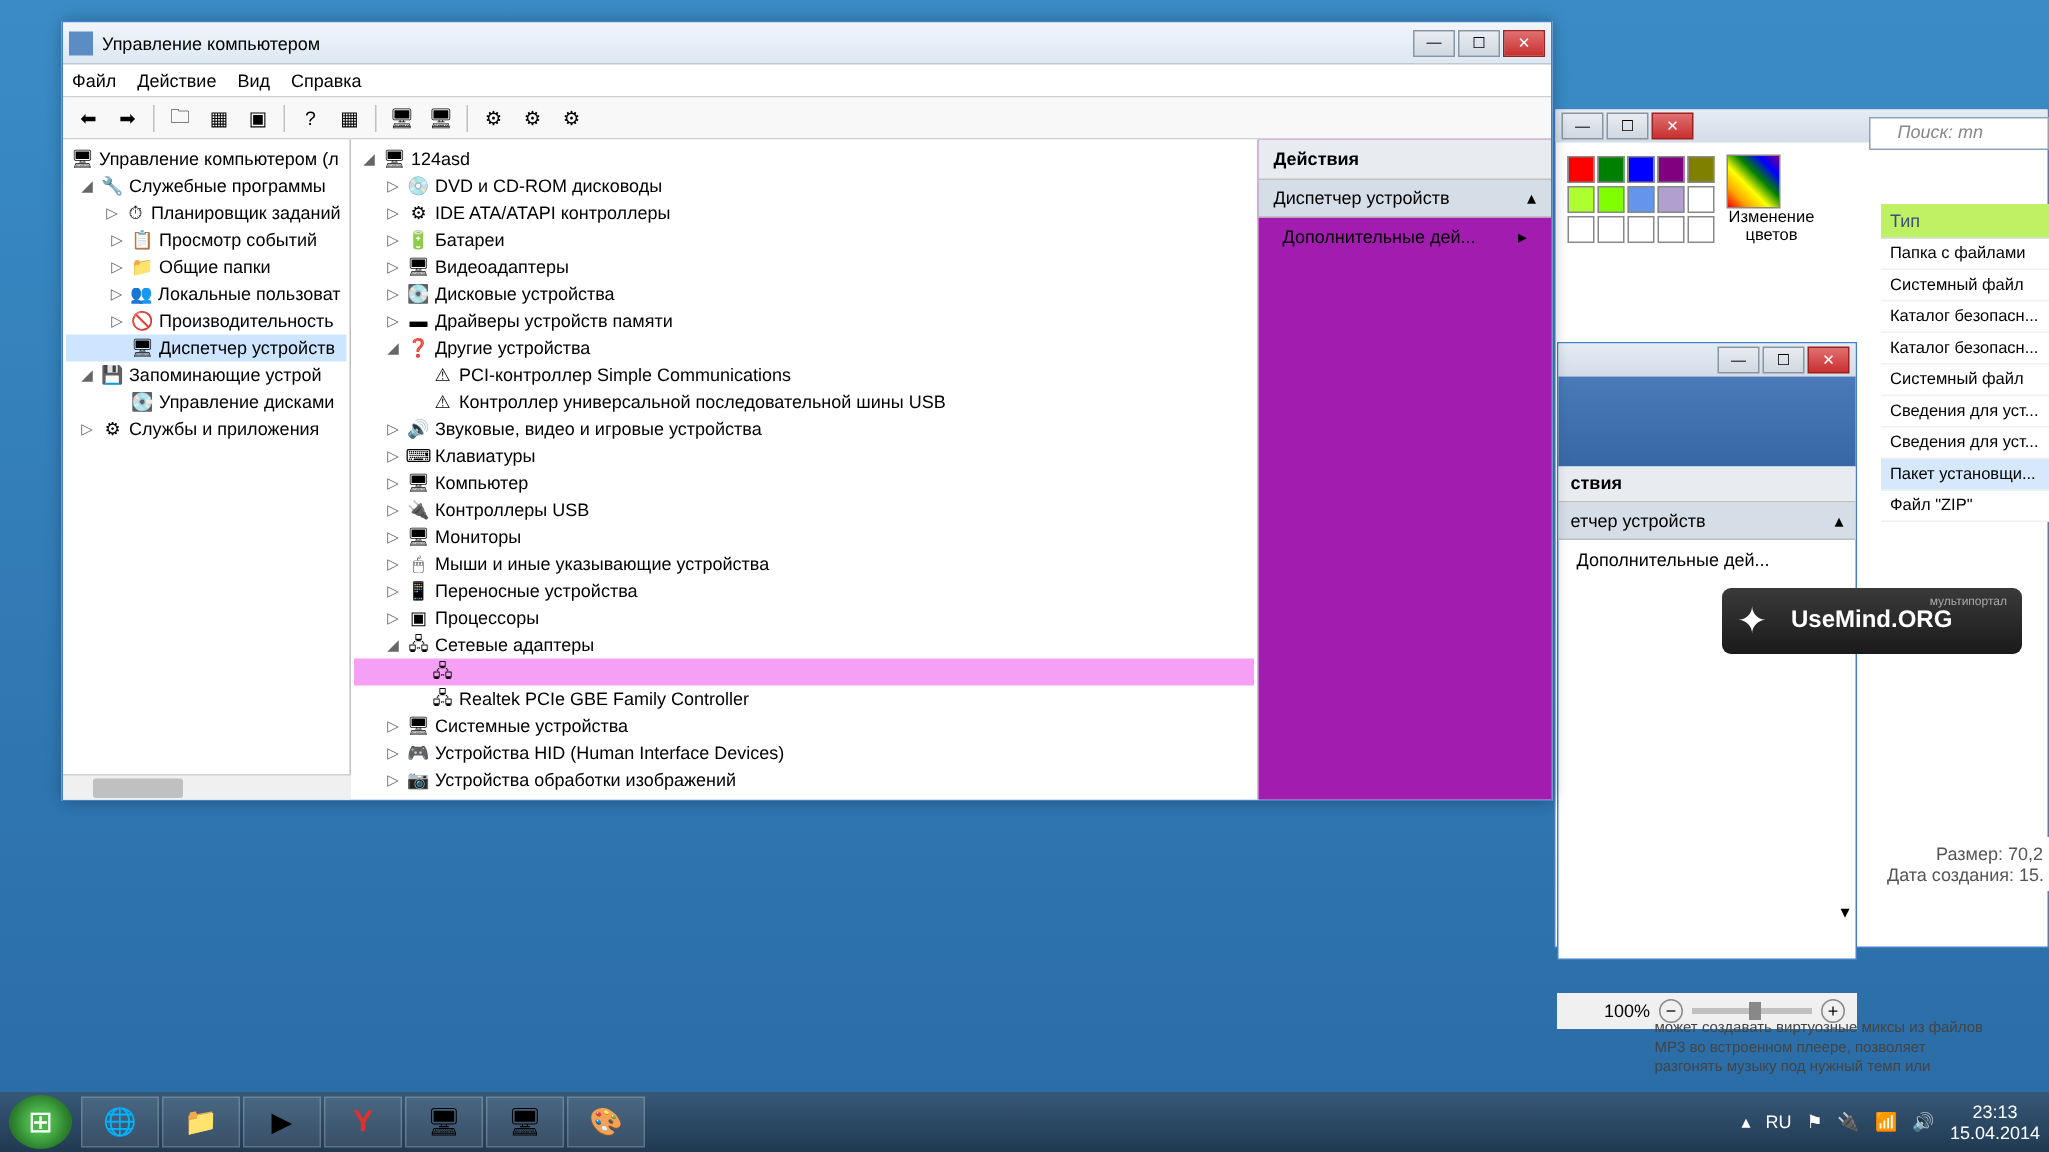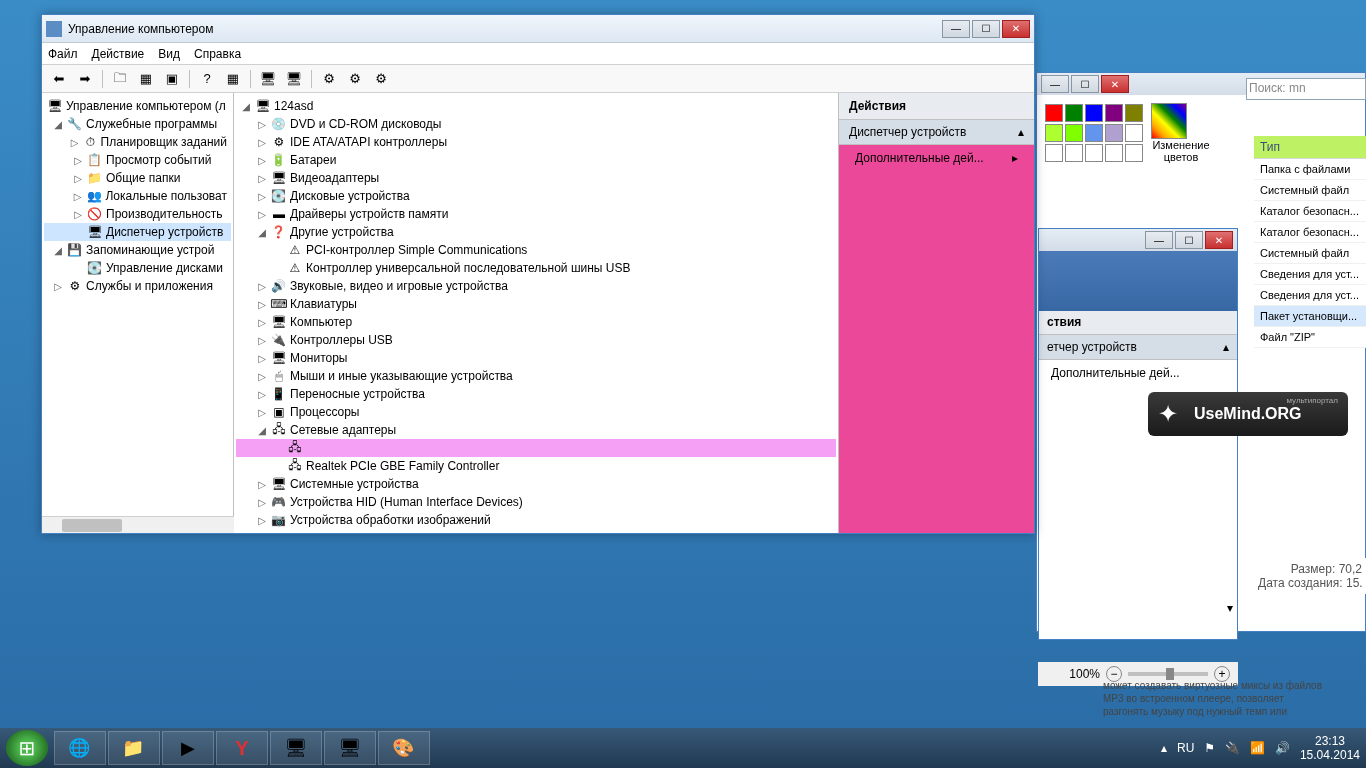--- a/index.html
+++ b/index.html
@@ -17,21 +17,21 @@
 .menubar { height: 22px; display: flex; align-items: center; padding: 0 6px; gap: 14px; border-bottom: 1px solid #d0d0d0; }
 .menubar span { cursor: pointer; }
 
 .toolbar { height: 28px; display: flex; align-items: center; padding: 0 6px; gap: 4px; border-bottom: 1px solid #d0d0d0; background: #f8f8f8; }
 .tool-btn { width: 22px; height: 22px; border: 1px solid transparent; display: flex; align-items: center; justify-content: center; cursor: pointer; font-size: 13px; }
 .tool-sep { width: 1px; height: 18px; background: #c0c0c0; margin: 0 2px; }
 
 .body3col { display: flex; height: calc(100% - 78px); }
 .left-pane { width: 192px; border-right: 1px solid #c0c0c0; overflow: hidden; background: #fff; }
 .mid-pane { flex: 1; border-right: 1px solid #c0c0c0; overflow: auto; background: #fff; }
-.right-pane { width: 195px; background: #ec4899; }
+.right-pane { width: 195px; background: #a21caf; }
 
 .tree { padding: 4px 2px; }
 .tree-row { display: flex; align-items: center; height: 18px; white-space: nowrap; cursor: pointer; padding-right: 4px; }
 .tree-row.selected { background: #cde5ff; }
 .tree-row.highlighted { background: #f5a0f5; }
 .tw { display: inline-block; width: 12px; text-align: center; color: #666; font-size: 10px; }
 .ticon { width: 16px; height: 16px; margin: 0 3px; display: inline-flex; align-items: center; justify-content: center; font-size: 12px; }
 .ind { display: inline-block; }
 
 .right-pane-header { background: #e8ecf0; border-bottom: 1px solid #c0c0c0; padding: 6px 10px; font-weight: bold; }
@@ -44,21 +44,21 @@
 
 .bg-window1 { position: absolute; right: 0; top: 72px; width: 330px; height: 560px; background: #fff; border: 1px solid #4580c4; }
 .bg-titlebar { height: 22px; background: linear-gradient(to bottom, #e4ecf4, #d4dce8); display: flex; justify-content: flex-end; align-items: center; padding: 0 4px; gap: 2px;}
 .help-icon { color: #3a70b0; font-weight: bold; margin-left: auto; padding: 2px 6px;}
 .color-palette { padding: 8px; display: flex; gap: 8px; align-items: center; }
 .palette-grid { display: grid; grid-template-columns: repeat(5, 18px); gap: 2px; }
 .palette-cell { width: 18px; height: 18px; border: 1px solid #888; }
 .rainbow { width: 36px; height: 36px; background: linear-gradient(45deg, red, orange, yellow, green, blue, purple); border: 1px solid #888; }
 .palette-label { font-size: 11px; text-align: center; width: 60px; }
 
-.search-box { position: absolute; right: 0; top: 78px; width: 120px; height: 22px; border: 1px solid #90a4b8; background: #fff; padding: 2px 2px; color: #888; }
+.search-box { position: absolute; right: 0; top: 78px; width: 120px; height: 22px; border: 1px solid #90a4b8; background: #fff; padding: 2px 18px; font-style: italic; color: #888; }
 
 .right-list { position: absolute; right: 0; top: 136px; width: 112px; background: #fff; }
 .right-list-header { padding: 4px 6px; background: #bef264; color: #3a5078; border-bottom: 1px solid #d8d8d8; }
 .right-list-item { padding: 4px 6px; border-bottom: 1px solid #f0f0f0; white-space: nowrap; overflow: hidden; text-overflow: ellipsis; cursor: pointer; font-size: 11px; }
 .right-list-item.sel { background: #d6e8fc; }
 
 .stat-box { position: absolute; right: 0; top: 558px; width: 112px; background: #fff; padding: 4px; font-size: 11px; color: #555; }
 .stat-box div { text-align: right; white-space: nowrap; overflow: hidden; }
 
 .bg-window2 { position: absolute; right: 128px; top: 228px; width: 200px; height: 412px; background: #fff; border: 1px solid #4580c4; }

